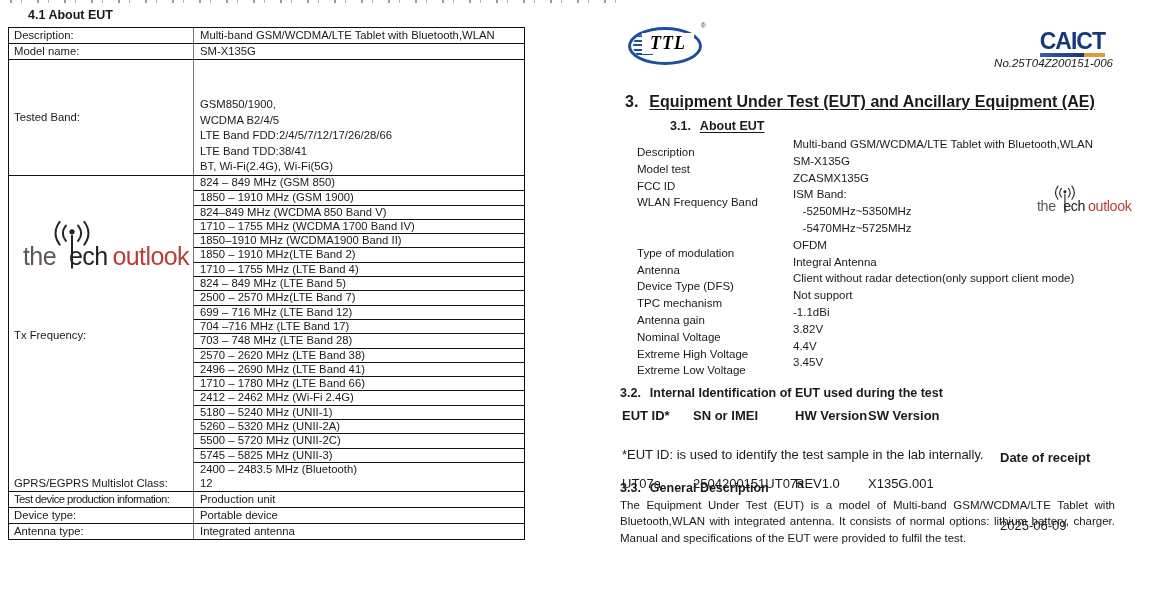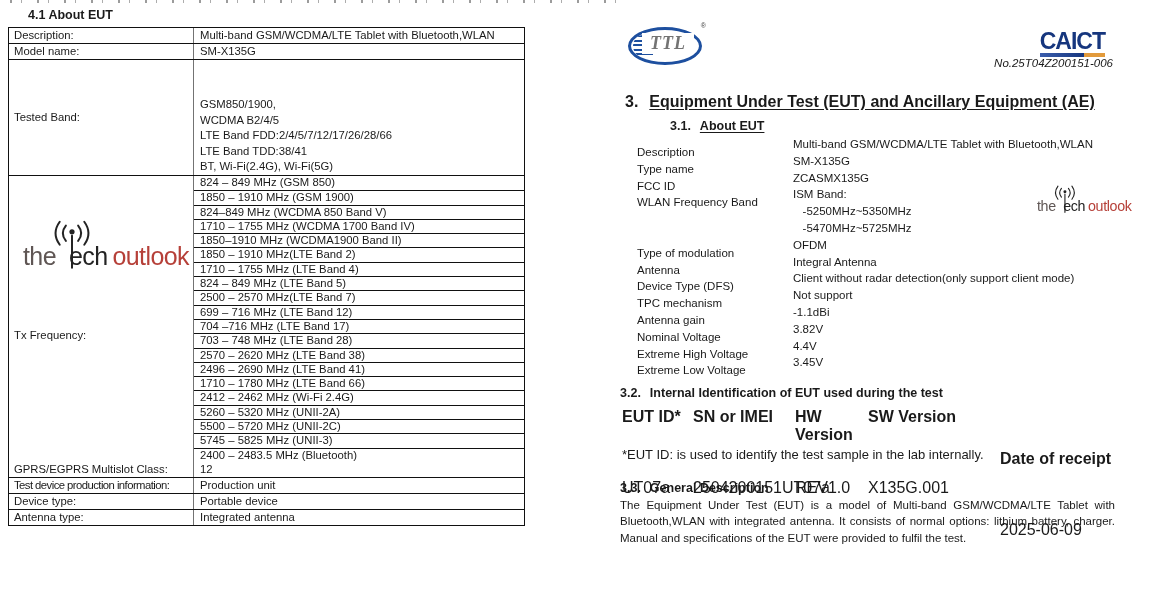--- a/index.html
+++ b/index.html
@@ -48,21 +48,21 @@
 
   
   .ttl-logo { position:absolute; left:28px; top:27px; width:74px; height:38px; }
   .ttl-ellipse { position:absolute; inset:0; border:3px solid #1d4f9f; border-radius:50%;
     background:#fff; }
   .ttl-stripes { position:absolute; left:5px; top:8px; width:20px; height:22px;
     background:repeating-linear-gradient(#1d4f9f 0 2px,transparent 2px 4.6px);
     border-radius:50% 0 0 50%; }
   .ttl-text { position:absolute; left:14px; top:6px; width:52px; text-align:center;
     font-family:"Liberation Serif","DejaVu Serif",serif; font-style:italic;
-    font-weight:bold; font-size:18px; color:#737373; letter-spacing:1px;
+    font-weight:bold; font-size:18px; color:#000000; letter-spacing:1px;
     background:#fff; }
   .ttl-reg { position:absolute; right:-4px; top:-5px; font-size:7px; color:#444; }
 
   .caict { position:absolute; top:30px; right:57px; text-align:center; }
   .caict-text { font-size:23px; font-weight:bold; color:#16367e; letter-spacing:-1px;
     line-height:22px; font-family:"Liberation Sans",sans-serif; }
   .caict-bar { display:flex; height:3.5px; margin-top:1px; }
   .caict-bar .b-blue { width:68%; background:linear-gradient(90deg,#3a5dac,#16367e); }
   .caict-bar .b-orange { width:32%; background:#e29a3b; }
   .report-no { position:absolute; top:57px; right:49px; font-style:italic;
@@ -77,21 +77,21 @@
   .sub-heading .num { margin-right:9px; }
   #h31 { left:22px; top:119px;margin-left:48px; }
   #h32 { left:20px; top:386px; }
   #h33 { left:20px; top:481px; }
 
   .kv-rows { position:absolute; left:37px; top:136px; font-size:11.5px; }
   .kv-row { display:flex; height:16.8px; line-height:16.8px; }
   .kv-label { width:156px; flex-shrink:0;margin-top:8px; }
   .kv-value { white-space:pre; }
 
-  .t32 { position:absolute; left:22px; top:408px; font-size:16px; width:505px; }
+  .t32 { position:absolute; left:22px; top:408px; font-size:13px; width:505px; }
   .t32 .hrow { display:flex; font-weight:bold; }
   .t32 .drow { display:flex; margin-top:11px; }
   .t32 .c0 { width:71px; } .t32 .c1 { width:102px; } .t32 .c2 { width:73px; }
   .t32 .c3 { width:132px; } .t32 .c4 { flex:1;margin-top:42px; }
   .footnote { position:absolute; left:22px; top:447px; font-size:13px; }
 
   .para { position:absolute; left:20px; top:497px; width:495px; font-size:11.5px;
     line-height:16.4px; text-align:justify; }
 </style>
 </head>
@@ -156,20 +156,21 @@
           <div class="tx-row">1710 – 1755 MHz (LTE Band 4)</div>
           <div class="tx-row">824 – 849 MHz (LTE Band 5)</div>
           <div class="tx-row">2500 – 2570 MHz(LTE Band 7)</div>
           <div class="tx-row">699 – 716 MHz (LTE Band 12)</div>
           <div class="tx-row">704 –716 MHz (LTE Band 17)</div>
           <div class="tx-row">703 – 748 MHz (LTE Band 28)</div>
           <div class="tx-row">2570 – 2620 MHz (LTE Band 38)</div>
           <div class="tx-row">2496 – 2690 MHz (LTE Band 41)</div>
           <div class="tx-row">1710 – 1780 MHz (LTE Band 66)</div>
           <div class="tx-row">2412 – 2462 MHz (Wi-Fi 2.4G)</div>
+          <div class="tx-row">5180 – 5240 MHz (UNII-1)</div>
           <div class="tx-row">5260 – 5320 MHz (UNII-2A)</div>
           <div class="tx-row">5500 – 5720 MHz (UNII-2C)</div>
           <div class="tx-row">5745 – 5825 MHz (UNII-3)</div>
           <div class="tx-row">2400 – 2483.5 MHz (Bluetooth)</div>
         </div>
     </div>
 
     <div id="bottom-rows">
 
     <div class="trow r15">
@@ -218,21 +219,21 @@
     <span class="num">3.1.</span><span class="u">About EUT</span>
   </div>
 
   <div class="kv-rows">
 
   <div class="kv-row">
       <span class="kv-label">Description</span>
       <span class="kv-value">Multi-band GSM/WCDMA/LTE Tablet with Bluetooth,WLAN</span>
     </div>
       <div class="kv-row">
-      <span class="kv-label">Type name</span>
+      <span class="kv-label">Model test</span>
       <span class="kv-value">SM-X135G</span>
     </div>
       <div class="kv-row">
       <span class="kv-label">FCC ID</span>
       <span class="kv-value">ZCASMX135G</span>
     </div>
       <div class="kv-row">
       <span class="kv-label">WLAN Frequency Band</span>
       <span class="kv-value">ISM Band:</span>
     </div>

